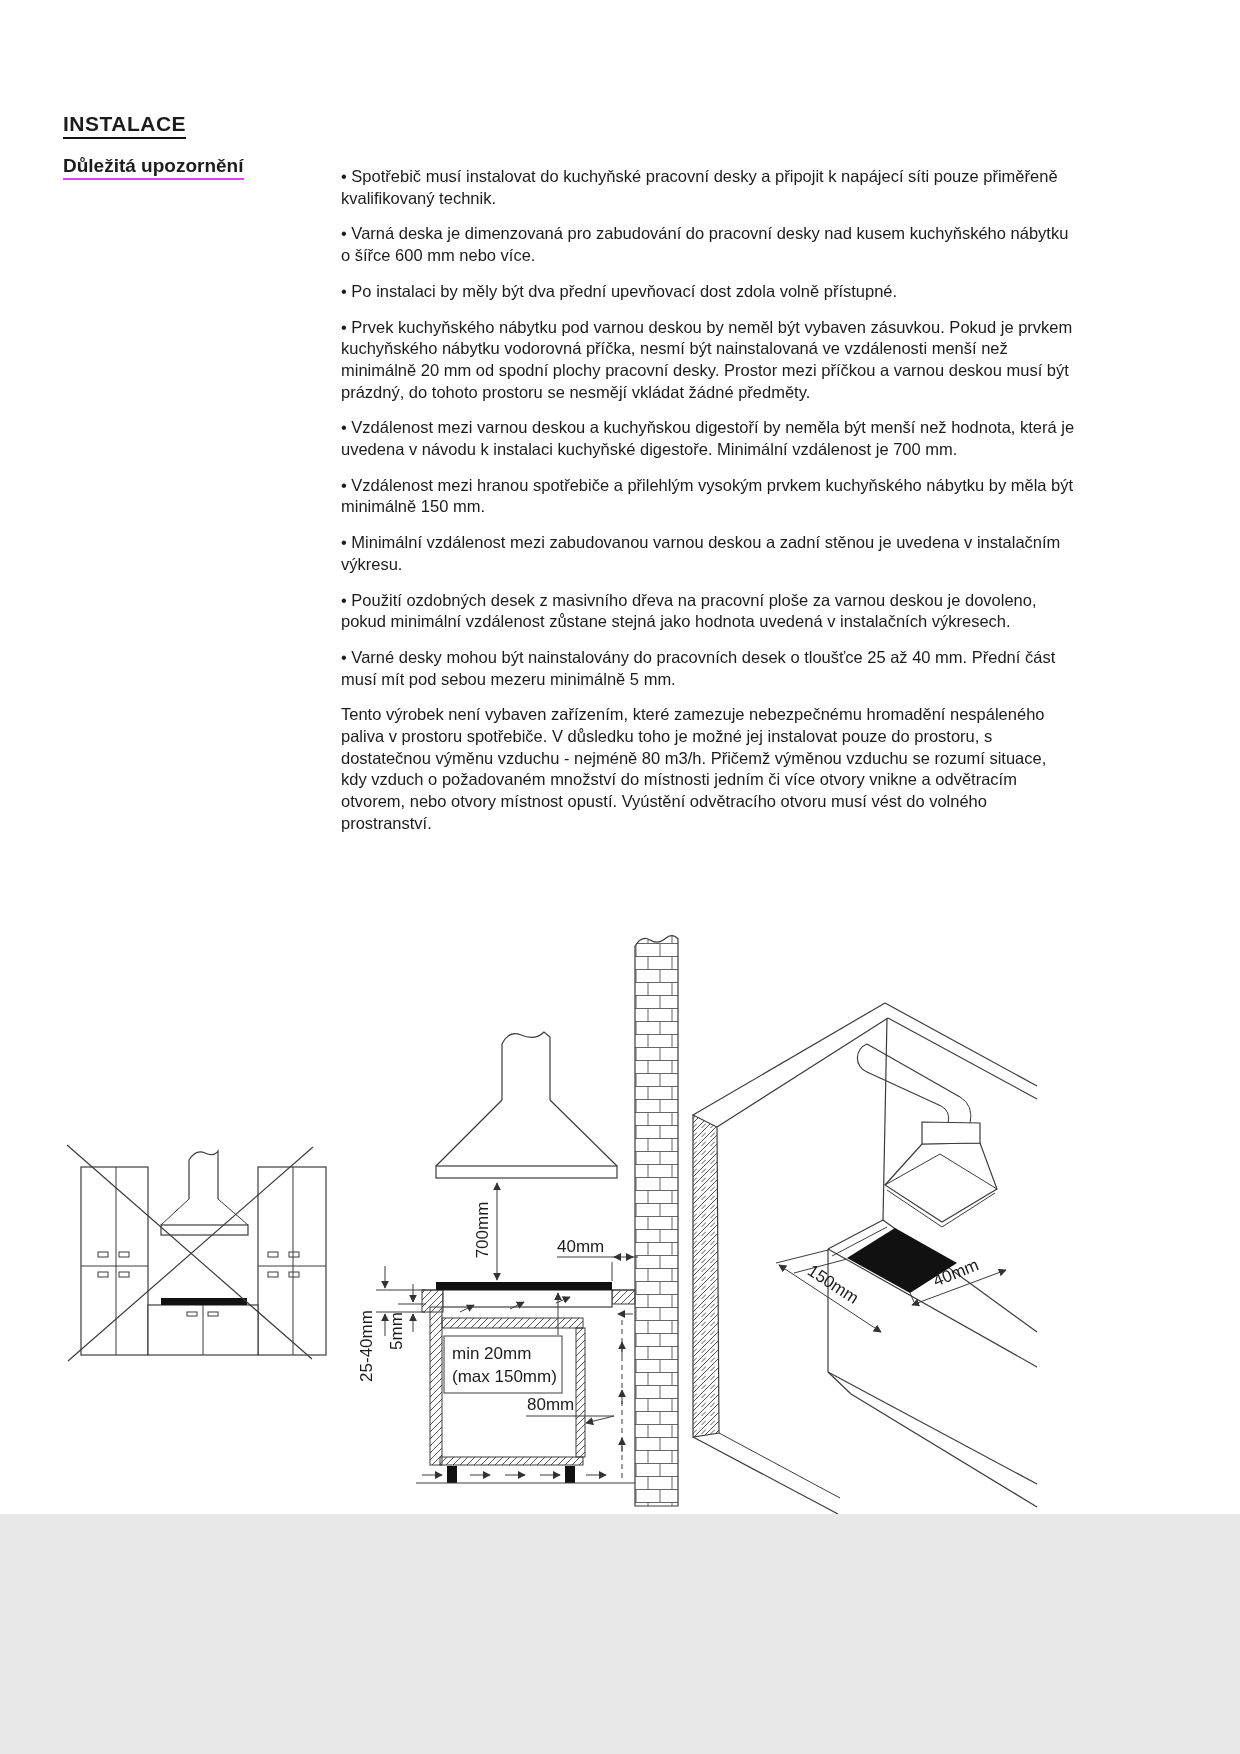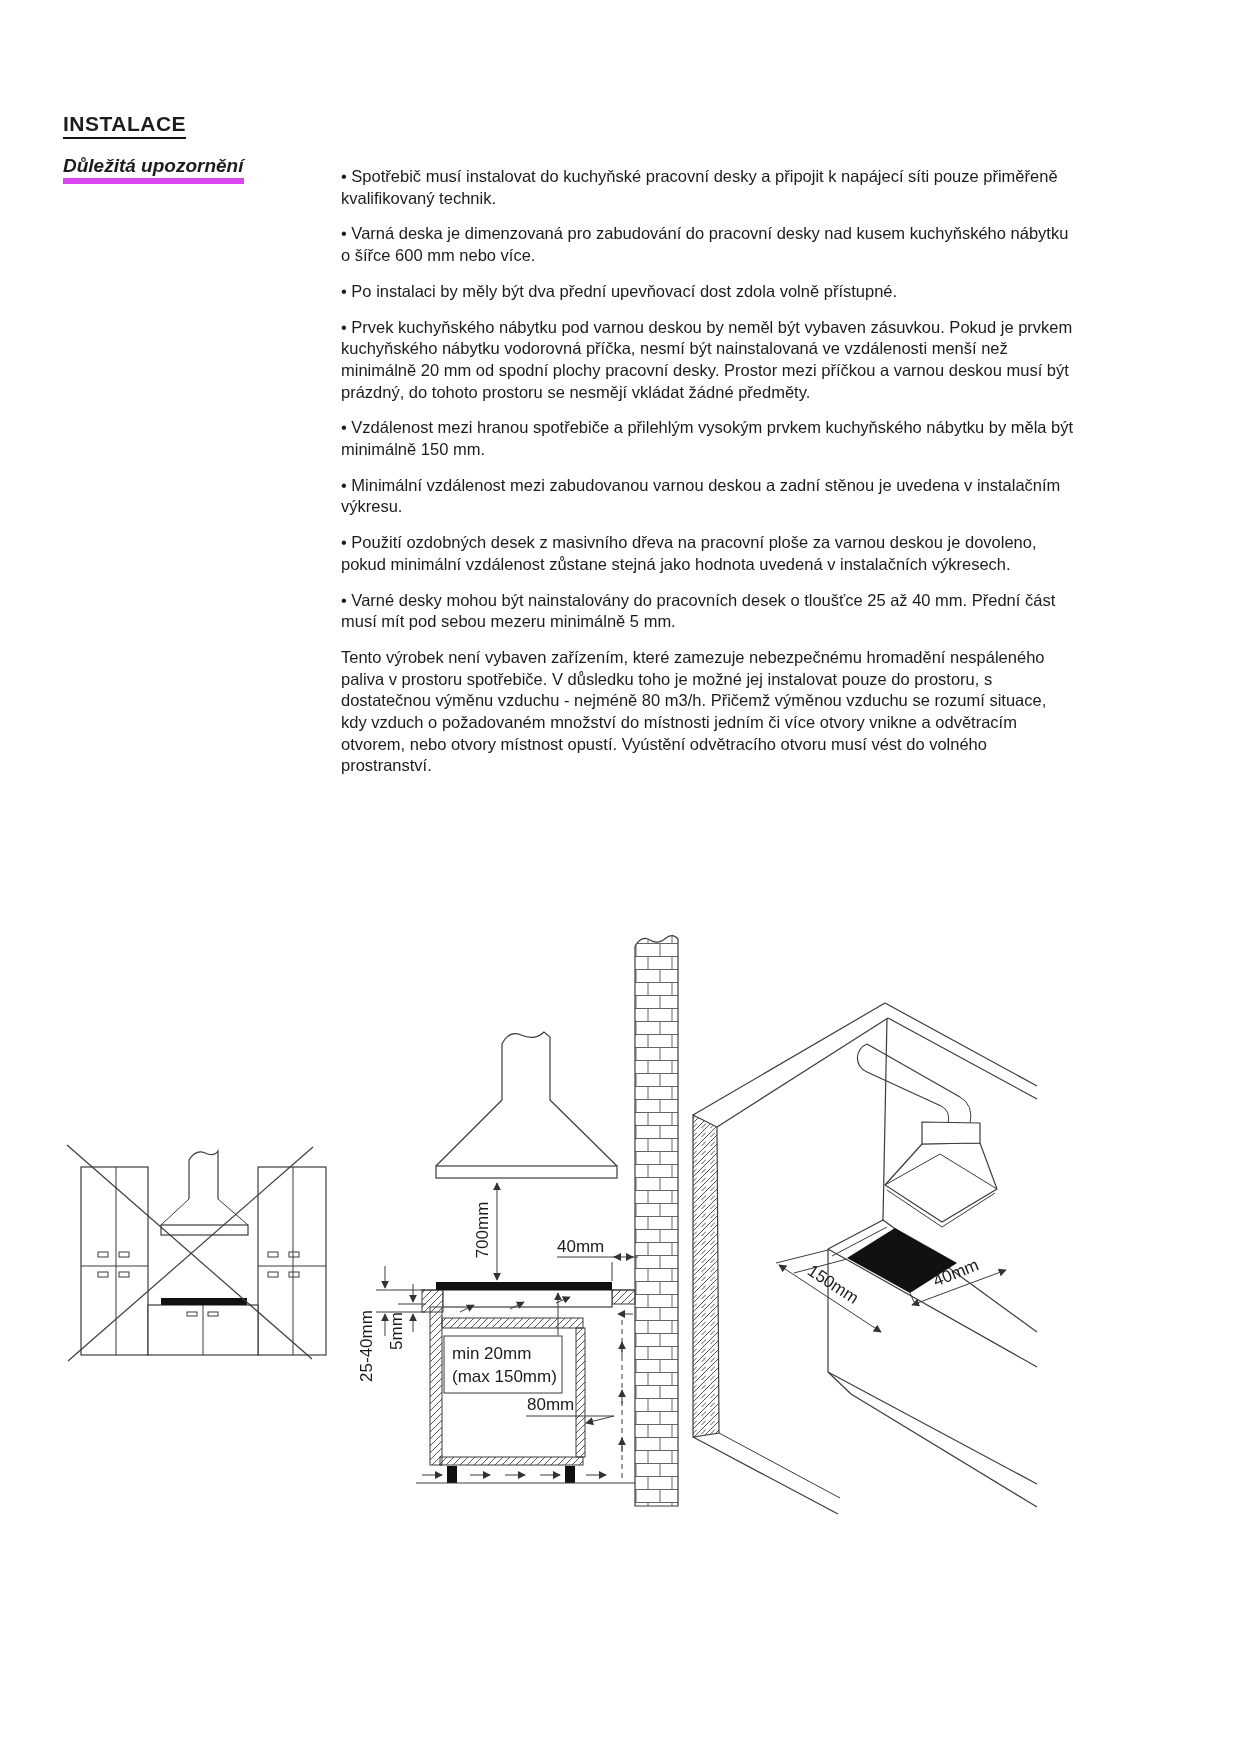--- a/index.html
+++ b/index.html
@@ -1,21 +1,21 @@
 <!DOCTYPE html>
 <html><head>
 <meta charset="utf-8">
 <style>
   html,body{margin:0;padding:0;background:#e8e8e8;}
-  .page{position:relative;width:1240px;height:1754px;background:#ffffff;margin:0 auto;
+  .page{position:relative;width:1240px;height:1514px;background:#ffffff;margin:0 auto;
         font-family:"Liberation Sans",sans-serif;color:#1c1c1c;overflow:hidden;}
   .title{position:absolute;left:63px;top:112px;font-size:21px;font-weight:bold;
          letter-spacing:.5px;border-bottom:2px solid #111;padding-bottom:1px;}
   .subtitle{position:absolute;left:63px;top:155px;font-size:19px;font-weight:bold;
-            border-bottom:6px solid #d946ef;padding-bottom:1px;font-style:italic;}
+            border-bottom:2px solid #d946ef;padding-bottom:1px;}
   .notes{position:absolute;left:327px;top:152px;width:763px;font-size:16.5px;
          line-height:21.7px;text-align:left;}
   .notes p{margin:14px;}
   svg{position:absolute;overflow:visible;}
   svg text{font-family:"Liberation Sans",sans-serif;font-size:17px;fill:#1c1c1c;}
   .ln{stroke:#3c3c3c;stroke-width:1.2;fill:none;}
   .thin{stroke:#3c3c3c;stroke-width:1;fill:none;}
   .wht{fill:#ffffff;stroke:#3c3c3c;stroke-width:1.2;}
   .blk{fill:#111;stroke:none;}
 </style>
@@ -25,20 +25,21 @@
 <div class="page">
 
   <div class="title">INSTALACE</div>
   <div class="subtitle">Důležitá upozornění</div>
 
   <div class="notes">
     <p>• Spotřebič musí instalovat do kuchyňské pracovní desky a připojit k napájecí síti pouze přiměřeně kvalifikovaný technik.</p>
     <p>• Varná deska je dimenzovaná pro zabudování do pracovní desky nad kusem kuchyňského nábytku o šířce 600 mm nebo více.</p>
     <p>• Po instalaci by měly být dva přední upevňovací dost zdola volně přístupné.</p>
     <p>• Prvek kuchyňského nábytku pod varnou deskou by neměl být vybaven zásuvkou. Pokud je prvkem kuchyňského nábytku vodorovná příčka, nesmí být nainstalovaná ve vzdálenosti menší než minimálně 20 mm od spodní plochy pracovní desky. Prostor mezi příčkou a varnou deskou musí být prázdný, do tohoto prostoru se nesmějí vkládat žádné předměty.</p>
+    <p>• Vzdálenost mezi varnou deskou a kuchyňskou digestoří by neměla být menší než hodnota, která je uvedena v návodu k instalaci kuchyňské digestoře. Minimální vzdálenost je 700 mm.</p>
     <p>• Vzdálenost mezi hranou spotřebiče a přilehlým vysokým prvkem kuchyňského nábytku by měla být minimálně 150 mm.</p>
     <p>• Minimální vzdálenost mezi zabudovanou varnou deskou a zadní stěnou je uvedena v instalačním výkresu.</p>
     <p>• Použití ozdobných desek z masivního dřeva na pracovní ploše za varnou deskou je dovoleno, pokud minimální vzdálenost zůstane stejná jako hodnota uvedená v instalačních výkresech.</p>
     <p>• Varné desky mohou být nainstalovány do pracovních desek o tloušťce 25 až 40 mm. Přední část musí mít pod sebou mezeru minimálně 5 mm.</p>
     <p>Tento výrobek není vybaven zařízením, které zamezuje nebezpečnému hromadění nespáleného paliva v prostoru spotřebiče. V důsledku toho je možné jej instalovat pouze do prostoru, s dostatečnou výměnu vzduchu -  nejméně 80 m3/h. Přičemž výměnou vzduchu se rozumí situace, kdy vzduch o požadovaném množství do místnosti jedním či více otvory vnikne a odvětracím otvorem, nebo otvory místnost opustí. Vyústění odvětracího otvoru musí vést do volného prostranství.</p>
   </div>
 
   <svg style="left:50px;top:1135px;" width="280" height="230" viewBox="0 0 280 230">
 
     <rect class="wht" x="31" y="32" width="67" height="188"></rect>

